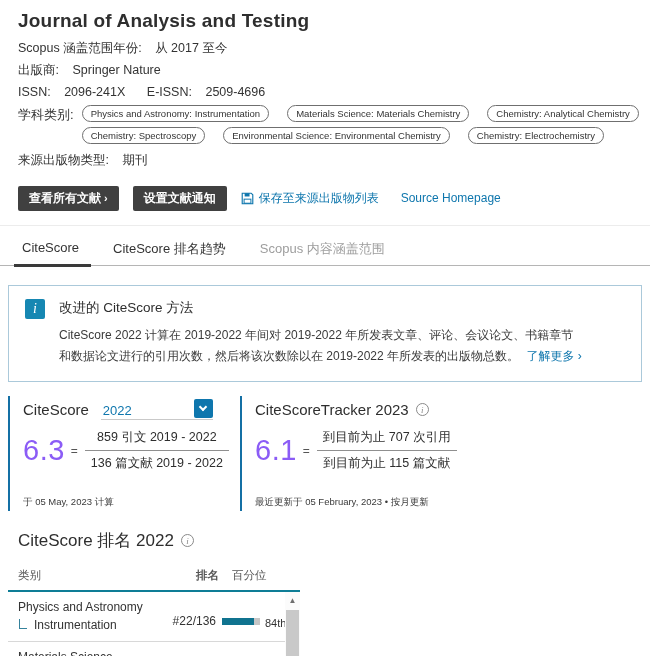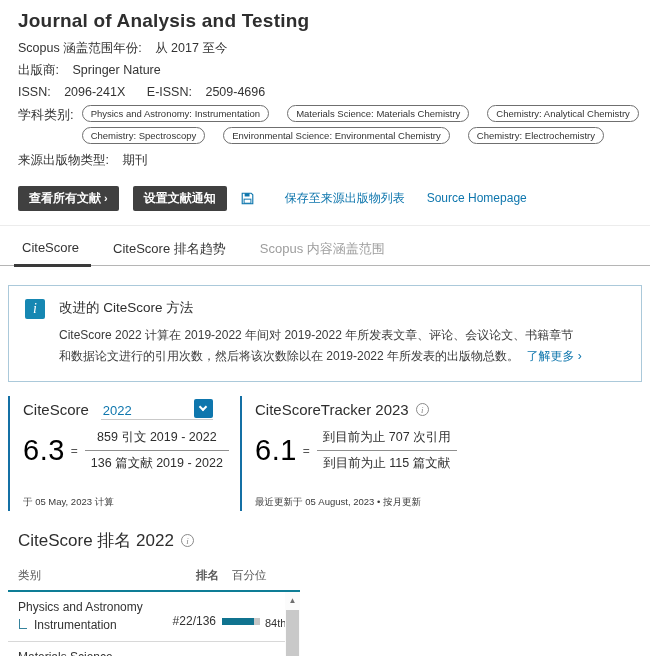--- a/index.html
+++ b/index.html
@@ -25,21 +25,21 @@
     white-space:nowrap; background:#fff; cursor:pointer;
   }
   
   .actions { display:flex; align-items:center; margin:16px 0 0 18px; height:26px; }
   .btn {
     background:#404040; color:#fff; border:none; border-radius:2px;
     font-size:12px; font-weight:bold; height:25px; padding:0 11px;
     margin-right:14px; cursor:pointer; font-family:inherit; display:flex; align-items:center;
   }
   .btn .arr { font-size:11px; margin-left:3px; font-weight:bold; }
-  .tlink { color:#0e76ad; font-size:12px; text-decoration:none; cursor:pointer; display:flex; align-items:center;gap:26px; }
+  .tlink { color:#0e76ad; font-size:12px; text-decoration:none; cursor:pointer; display:flex; align-items:center; }
   .tlink + .tlink { margin-left:22px; }
   .save-ic { margin-right:5px; display:inline-flex; }
 
   
   .tab-sep { border-top:1px solid #ececec; margin-top:14px; }
   .tabbar { display:flex; border-bottom:1px solid #b5b5b5; margin-top:9px; padding-left:18px; }
   .tab { font-size:13px; padding:5px 4px 7px; margin-right:26px; cursor:pointer; position:relative; color:#333; }
   .tab.active { font-weight:bold; font-weight:normal; }
   .tab.active::after { content:""; position:absolute; left:-4px; right:-8px; bottom:-2px; height:3px; background:#3a3a3a; }
   .tab.muted { color:#9d9d9d; }
@@ -69,21 +69,21 @@
     border-bottom:1px solid #c9c9c9; width:112px; margin-left:12px; padding-bottom:1px; cursor:pointer; }
   .cs-year { color:#0e76ad; font-size:13px; padding-left:2px; }
   .dd-btn { width:19px; height:19px; background:#0e76ad; border-radius:2px; display:flex; align-items:center; justify-content:center; }
   .chev { width:6px; height:6px; border-right:2px solid #fff; border-bottom:2px solid #fff; transform:rotate(45deg); margin-top:-3px; }
   .i-circle {
     display:inline-block; width:13px; height:13px; border:1px solid #8a8a8a; border-radius:50%;
     color:#8a8a8a; font-family:"Liberation Serif","DejaVu Serif",serif; font-style:italic;
     font-size:9px; line-height:12px; text-align:center; margin-left:7px; cursor:pointer;
   }
   .formula { display:flex; align-items:center; margin-top:9px; }
-  .big-val { font-size:29px; color:#000000; letter-spacing:.5px; }
+  .big-val { font-size:29px; color:#8b5cf6; letter-spacing:.5px; }
   .eq { font-size:12px; color:#555; margin:0 7px 0 6px; }
   .frac { font-size:12.5px; color:#2e2e2e; text-align:center; }
   .frac .num { padding:0 6px 4px; border-bottom:1px solid #8f8f8f; }
   .frac .den { padding:4px 6px 0; }
   .footnote { font-size:9.5px; color:#3a3a3a; margin-top:24px; }
 
   
   .rank-title { display:flex; align-items:center; font-size:17px; color:#2e2e2e; margin:18px 0 0 18px; }
   .rank-cols { position:relative; height:16px; margin:16px 0 0 18px; font-size:11.5px; color:#555; }
   .rank-cols .c-rank { position:absolute; left:178px;font-weight:bold; }
@@ -213,21 +213,21 @@
         <span class="i-circle">i</span>
       </div>
       <div class="formula">
         <span class="big-val">6.1</span>
         <span class="eq">=</span>
         <span class="frac">
           <div class="num">到目前为止 707 次引用</div>
           <div class="den">到目前为止 115 篇文献</div>
         </span>
       </div>
-      <div class="footnote">最近更新于 05 August, 2023 • 按月更新</div>
+      <div class="footnote">最近更新于 05 February, 2023 • 按月更新</div>
     </div>
   </div>
 
   <div class="rank-title">
     <span>CiteScore 排名 2022</span>
     <span class="i-circle">i</span>
   </div>
 
   <div class="rank-cols">
     <span>类别</span>

